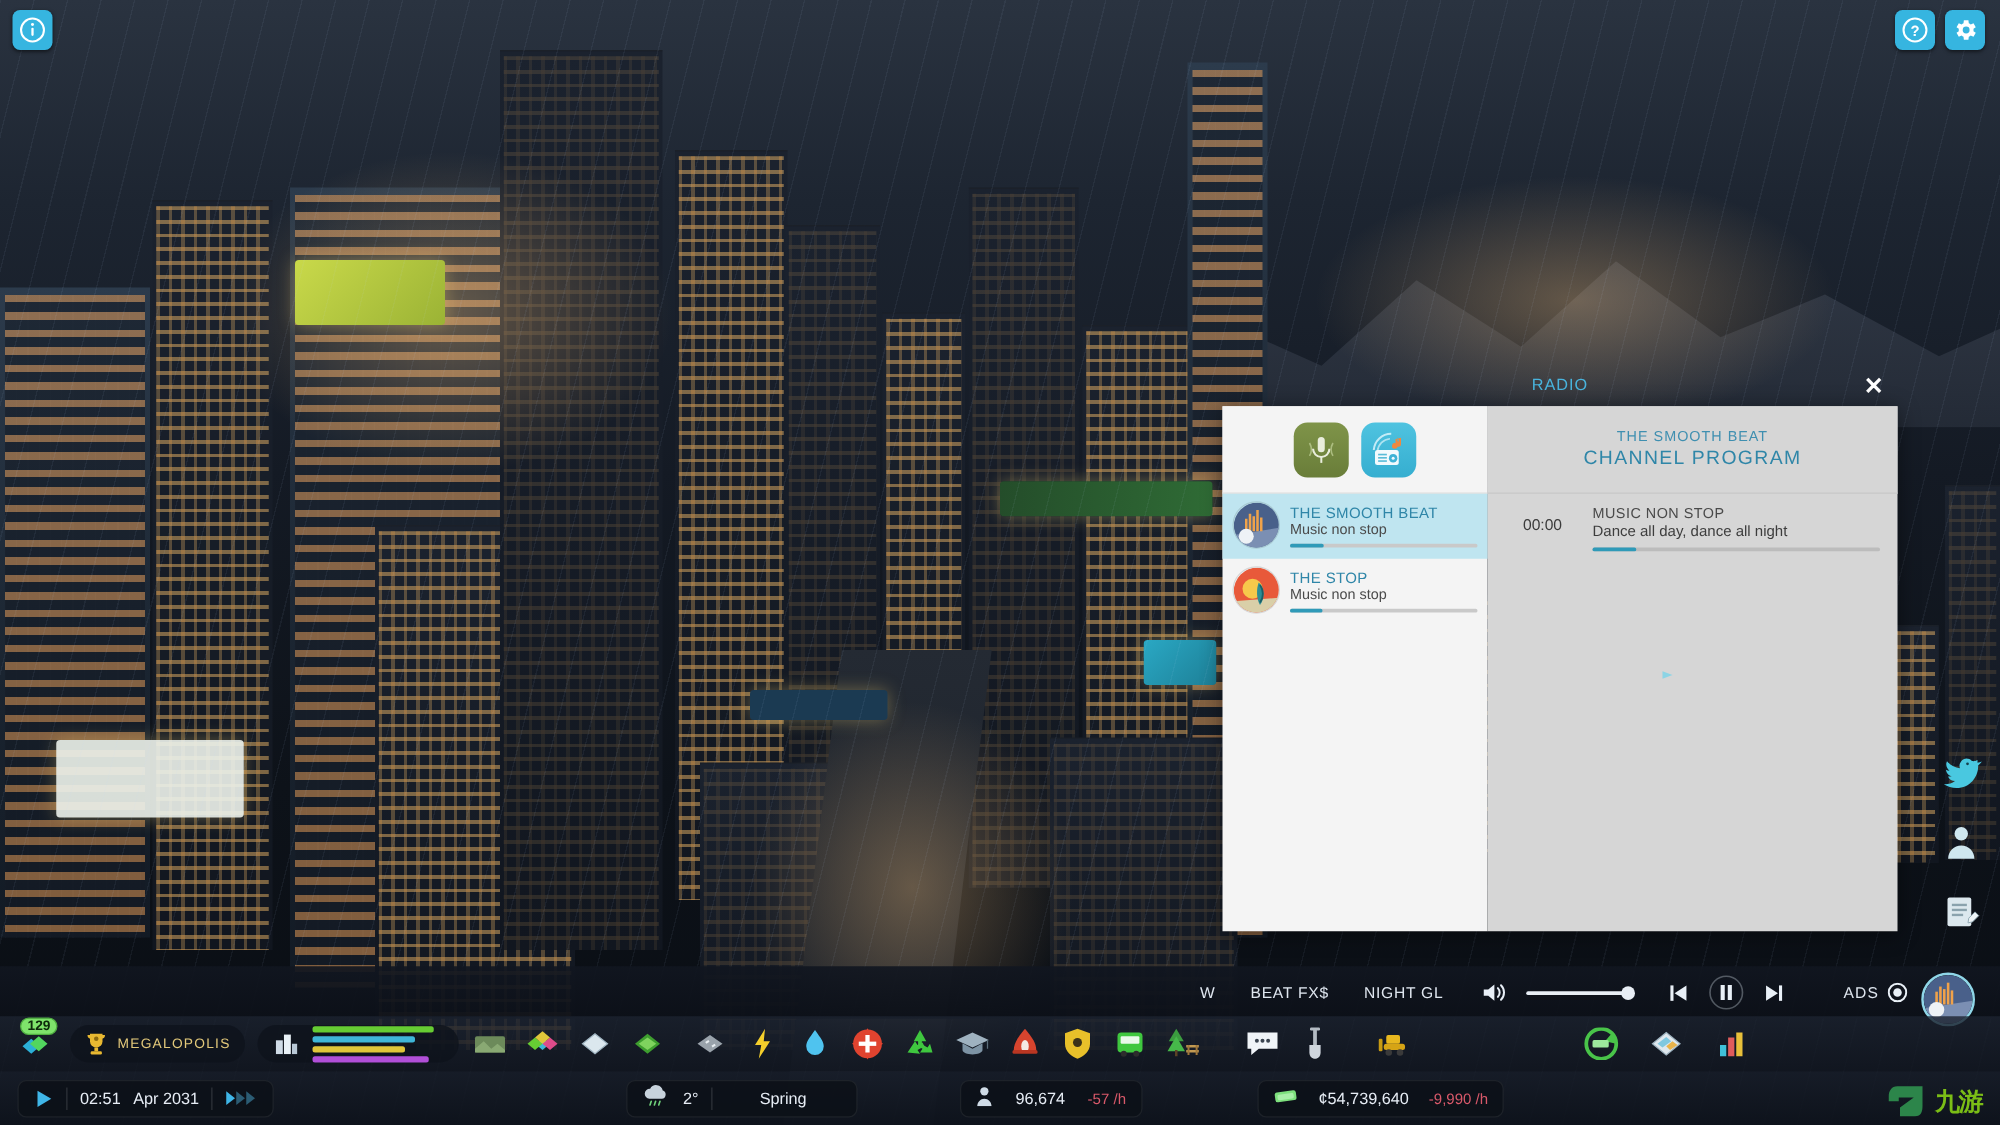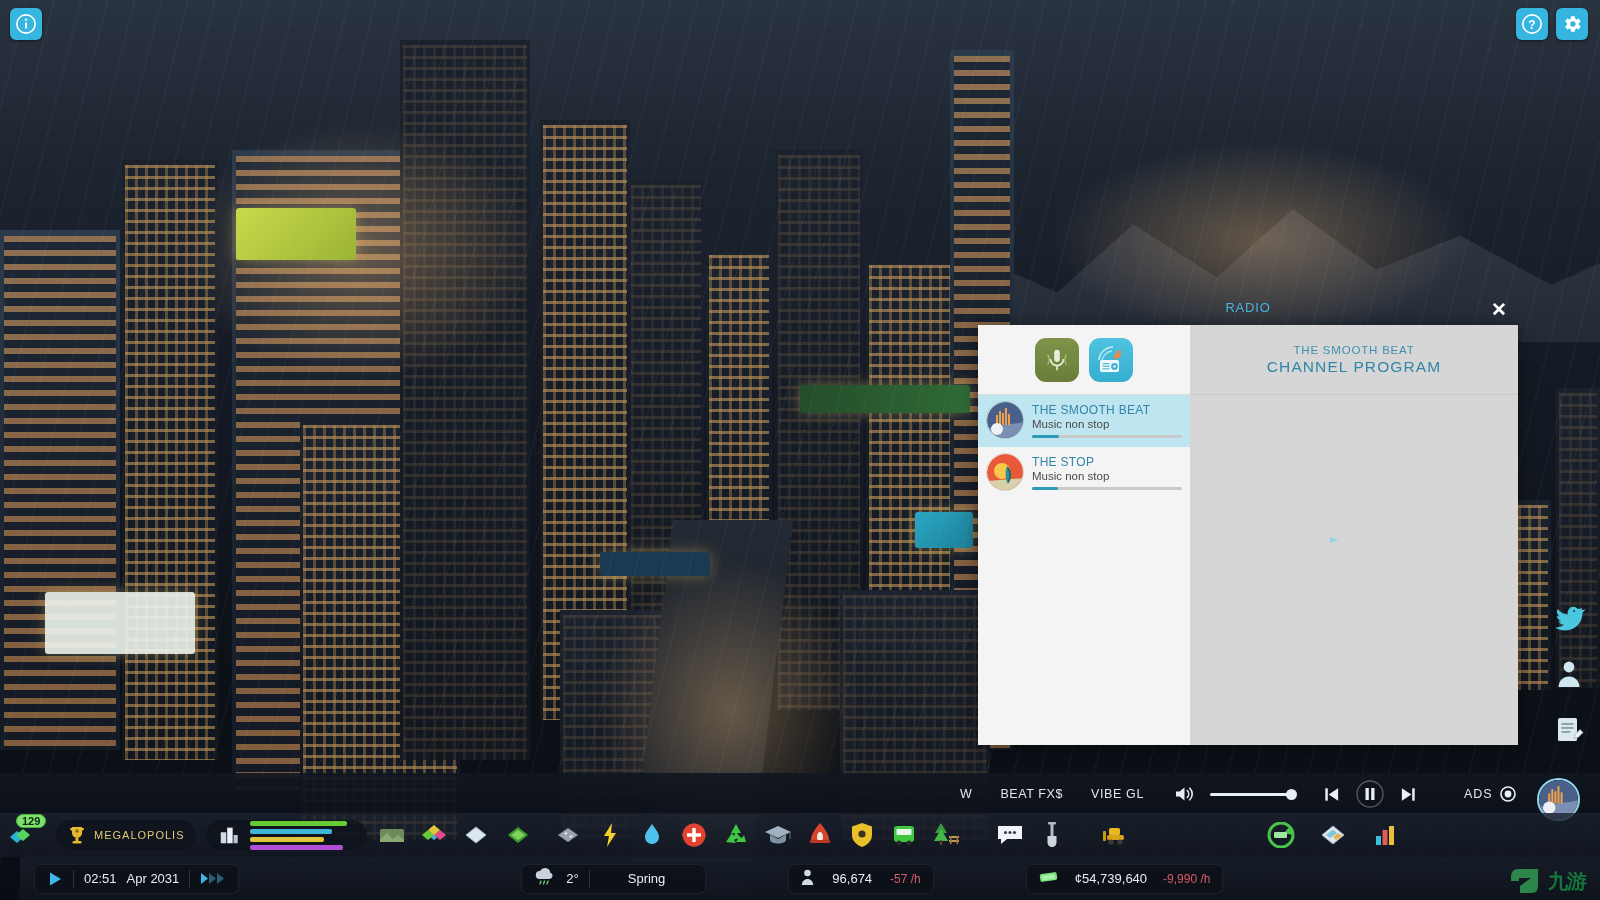--- a/index.html
+++ b/index.html
@@ -178,52 +178,52 @@
     background: linear-gradient(180deg, rgba(28,35,48,.80), rgba(18,23,33,.88));
     display:flex; align-items:center;
   }
   #milestone { display:flex; align-items:center; gap:10px; padding-left: 8px; }
   .pill {
     background: rgba(14,19,28,.8); border-radius: 16px; display:flex; align-items:center;
     height: 30px; padding: 0 12px; gap: 8px;
   }
   #milestone-name { color:#e2c87a; font-size:11px; letter-spacing:1px;}
   #unlock-badge {
-    position:relative; width: 38px; height: 30px; display:flex; align-items:center; justify-content:flex-start;
+    position:relative; width: 38px; height: 30px; display:flex; align-items:center; justify-content:flex-end;
   }
   #unlock-count {
     position:absolute; top:-6px; left: 8px; background:#7ee36b; color:#0d2a0b;
     border-radius:10px; padding: 0 5px; font-size: 11px; font-weight:bold; border:1px solid #4fae41;
   }
   #demand { display:flex; flex-direction:column; gap:3px; width: 105px; }
   .dbar { height:5px; border-radius:2px; }
   #tool-icons { display:flex; align-items:center; gap: 12px; margin-left: 10px;}
   .tool { width: 30px; height: 30px; cursor:pointer; display:flex; align-items:center; justify-content:center;}
   #tool-right { display:flex; align-items:center; gap: 22px; margin-left: auto; padding-right: 200px;}
 
   
   #statusbar {
     position:absolute; left:0; right:0; bottom:0; height: 43px;
     background: linear-gradient(180deg, rgba(24,30,42,.88), rgba(14,19,28,.95));
-    display:flex; align-items:center; gap: 12px; padding: 0 14px; color:#e7edf5;margin-left:20px;
+    display:flex; align-items:center; gap: 12px; padding: 0 14px; color:#e7edf5;
   }
   .sb-pill {
     background: rgba(12,16,24,.85); border:1px solid rgba(255,255,255,.07);
     border-radius: 7px; height: 30px; display:flex; align-items:center; gap:10px; padding: 0 12px;
     font-size: 13px;
   }
   .sep { width:1px; height:18px; background: rgba(255,255,255,.14); }
   .neg { color:#d9596a; font-size: 12px; text-align: right; }
   #play-btn { cursor:pointer; display:flex; }
   #speed-btn { cursor:pointer; display:flex; gap:1px;}
   #watermark {
     position:absolute; right: 14px; bottom: 4px; display:flex; align-items:center; gap:4px;
     opacity:.92;
   }
-  #wm-text { color:#15803d; font-size: 20px; font-weight: bold; font-family:"DejaVu Sans", sans-serif; letter-spacing:-1px;text-align:center;}
+  #wm-text { color:#84cc16; font-size: 20px; font-weight: bold; font-family:"DejaVu Sans", sans-serif; letter-spacing:-1px;text-align:center;}
 </style>
 </head>
 <body>
 
 <div id="city">
   <div class="mountain"></div>
 
   <div class="bldg dim" style="left:1000px;bottom:210px;width:46px;height:240px"></div>
   <div class="bldg lit" style="left:1052px;bottom:215px;width:36px;height:300px"></div>
   <div class="bldg dim" style="left:1095px;bottom:212px;width:54px;height:180px"></div>
@@ -357,20 +357,30 @@
           </div>
       </div>
     </div>
   </div>
 
   <div id="program-pane">
     <div id="program-header">
       <div id="program-station">THE SMOOTH BEAT</div>
       <div id="program-heading">CHANNEL PROGRAM</div>
     </div>
+    <div class="program-row">
+      <div class="prog-time">00:00</div>
+      <div class="prog-body">
+        <div class="prog-title">MUSIC NON STOP</div>
+        <div class="prog-desc">Dance all day, dance all night</div>
+        <div class="prog-bar">
+            <i style="width:15%"></i>
+          </div>
+      </div>
+    </div>
   </div>
 </div>
 <div id="loading-dot">
   <svg width="14" height="14" viewBox="0 0 14 14">
     <path d="M3 4 L11 7 L3 10 Z" fill="#7fd4e8" opacity=".85"></path>
   </svg>
 </div>
 
 <div id="right-rail">
   <div class="rail-icon">
@@ -395,21 +405,21 @@
       </g>
       <path d="M21 20.5l5-5 3 3-5 5-3.6.8z" fill="#eef5f8" stroke="#93aab5" stroke-width=".8"></path>
     </svg>
   </div>
 </div>
 
 <div id="media-bar">
   <div id="media-left">
     <span>W</span>
     <span>BEAT FX$</span>
-    <span>VIBE GL</span>
+    <span>NIGHT GL</span>
   </div>
   <div id="media-controls">
     <span class="ctrl">
       <svg width="22" height="18" viewBox="0 0 22 18">
         <path d="M2 6.5h3.6L10.5 2.5v13L5.6 11.5H2z" fill="#e7eef6"></path>
         <path d="M13.3 5.5a5 5 0 0 1 0 7M15.8 3.2a8.2 8.2 0 0 1 0 11.6" fill="none" stroke="#e7eef6" stroke-width="1.6" stroke-linecap="round"></path>
       </svg>
     </span>
     <span class="vol-track">
         <span class="vol-knob"></span>

